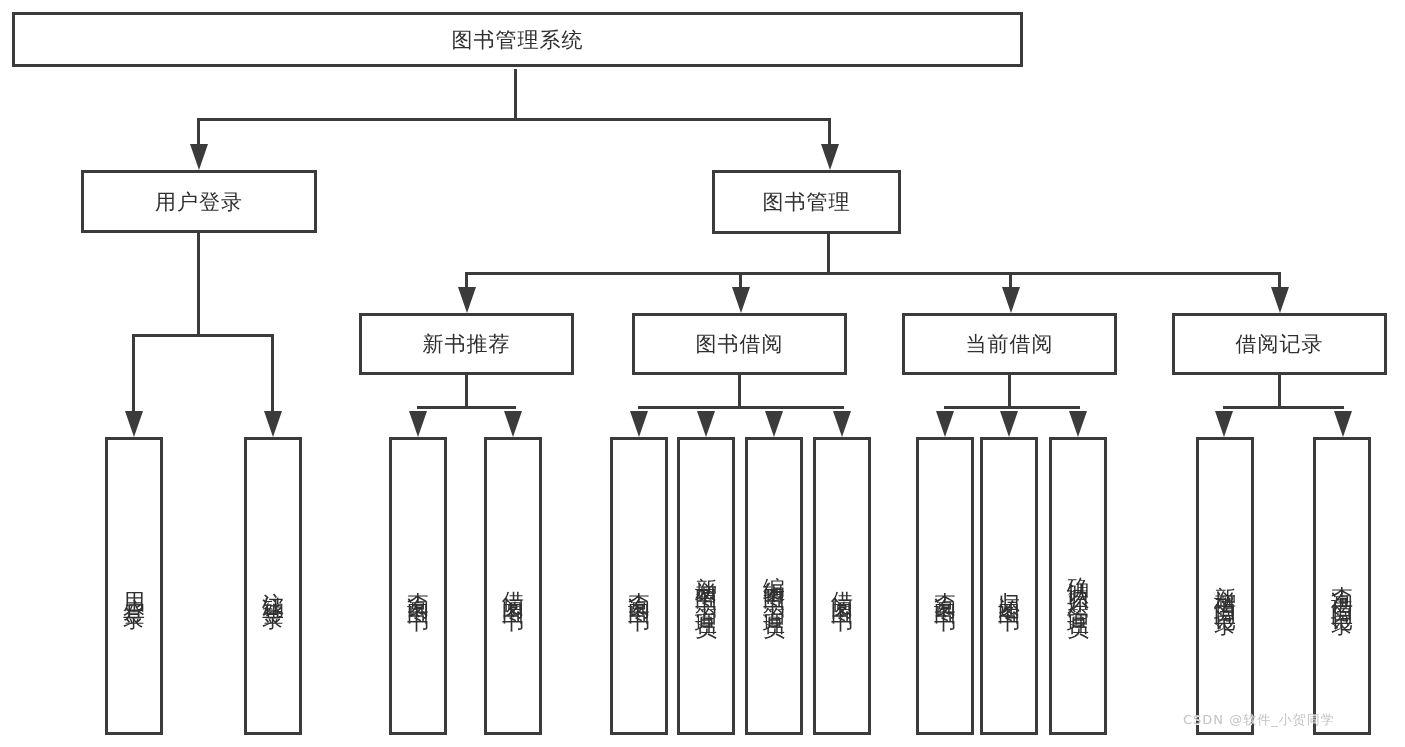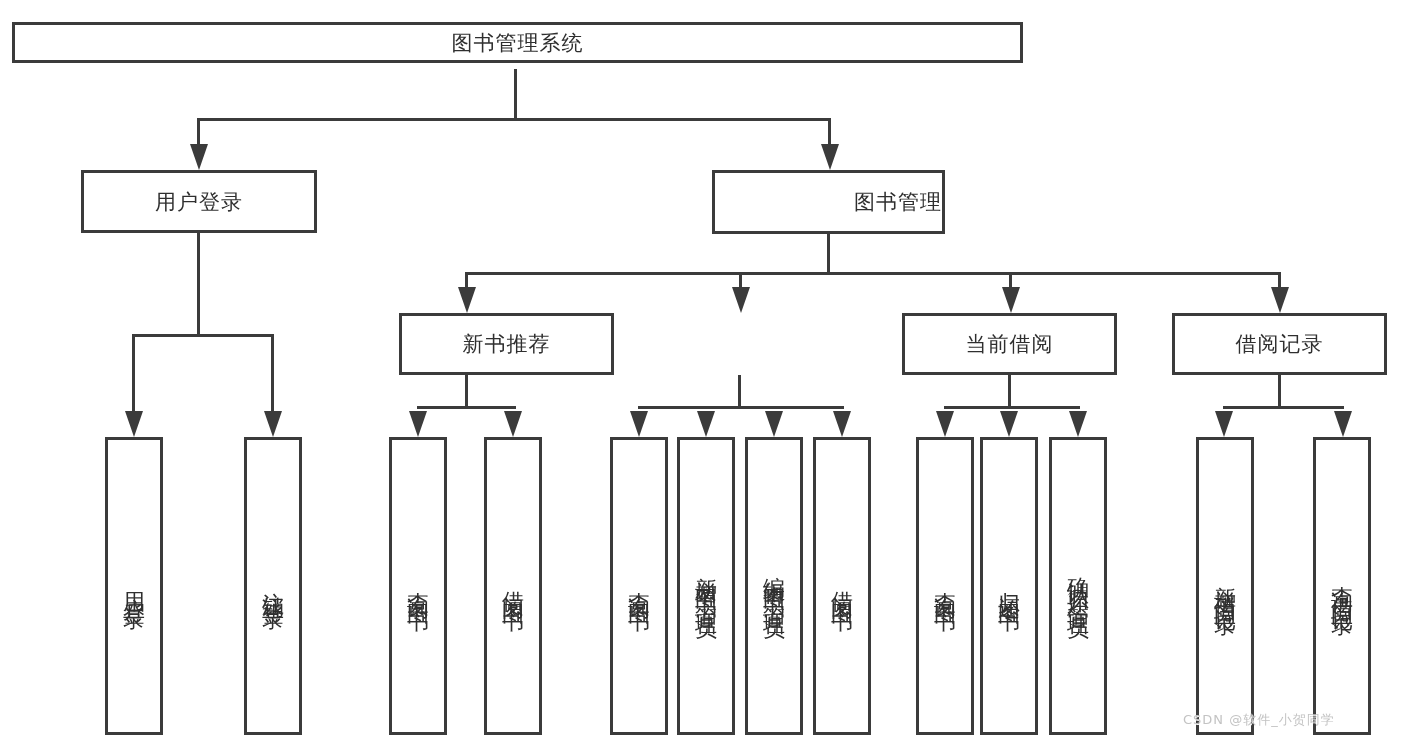--- a/index.html
+++ b/index.html
@@ -47,36 +47,39 @@
     font-size:13px;color:#c3c3c3;letter-spacing:1px;
     text-shadow:1px 1px 0 #ffffff;
     white-space:nowrap;
   }
 </style>
 </head>
 <body>
 
 <div class="stage">
 
-  <div class="node" style="left:12px;top:22px;width:1011px;height:41px;">
+  <div class="node" style="left:12px;top:12px;width:1011px;height:55px;">
     <span>图书管理系统</span>
   </div>
 
   <div class="node" style="left:81px;top:170px;width:236px;height:63px;">
     <span>用户登录</span>
   </div>
 
-  <div class="node" style="left:712px;top:170px;width:233px;height:64px;justify-content:flex-end;">
+  <div class="node" style="left:712px;top:170px;width:189px;height:64px;">
     <span>图书管理</span>
   </div>
 
-  <div class="node" style="left:359px;top:313px;width:215px;height:62px;margin-left:40px;">
+  <div class="node" style="left:359px;top:313px;width:215px;height:62px;">
     <span>新书推荐</span>
   </div>
 
+  <div class="node" style="left:632px;top:313px;width:215px;height:62px;">
+    <span>图书借阅</span>
+  </div>
 
   <div class="node" style="left:1172px;top:313px;width:215px;height:62px;">
     <span>借阅记录</span>
   </div>
 
   <div class="node" style="left:902px;top:313px;width:215px;height:62px;">
     <span>当前借阅</span>
   </div>
 
   <div class="leaf" style="left:105px;width:58px;">

